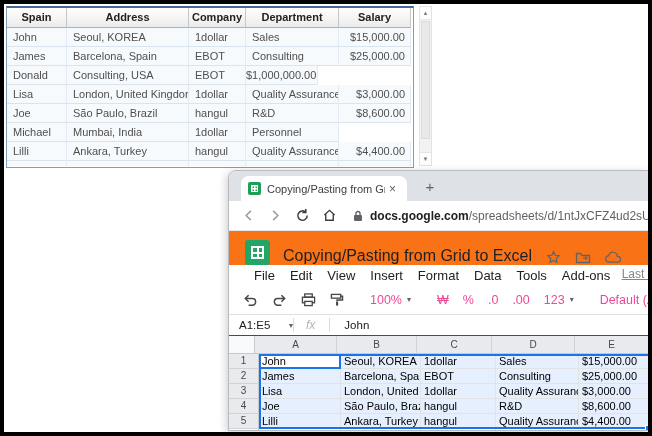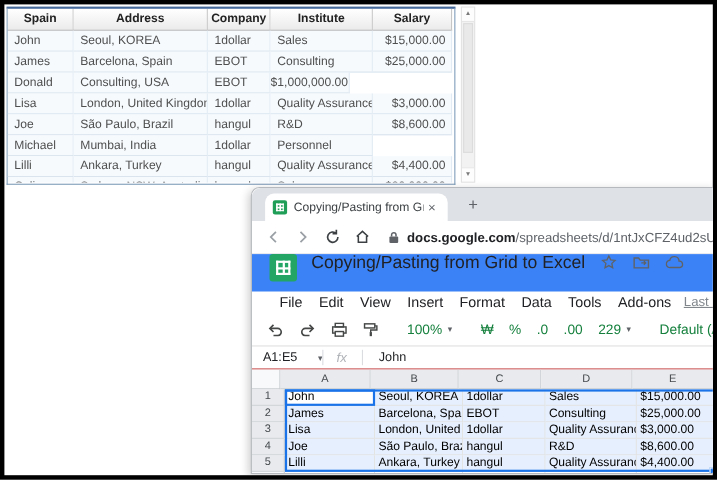--- a/index.html
+++ b/index.html
@@ -43,21 +43,21 @@
   .tab-close { font-size:12px; color:#5f6368; margin-left:4px; cursor:default; }
   .newtab { position:absolute; left:190px; bottom:3px; width:22px; height:22px; font-size:15px; color:#5f6368; text-align:center; line-height:21px; }
 
   .navbar { height:30px; background:#fff; display:flex; align-items:center; border-bottom:1px solid #e8eaed; }
   .nav-ic { color:#5f6368; font-size:15px; margin-left:12px; line-height:1; }
   .nav-ic svg { display:block; }
   .lock { margin-left:16px; }
   .url { font-size:12px; margin-left:7px; white-space:nowrap; overflow:hidden; color:#5f6368; }
   .url b { color:#202124; font-weight:bold; }
 
-  .doc-header { height:34px; display:flex; align-items:flex-start; background:#3b82f6; }
+  .doc-header { height:34px; display:flex; align-items:flex-end; background:#f97316; }
   .sheets-logo { width:25px; height:25px; margin-left:16px; background:#23a566; border-radius:3px; position:relative; flex:0 0 25px; }
   .sheets-logo:before { content:""; position:absolute; left:6px; top:6px; width:13px; height:13px;
       background:
         linear-gradient(#fff,#fff) 0 0/13px 2px no-repeat,
         linear-gradient(#fff,#fff) 0 100%/13px 2px no-repeat,
         linear-gradient(#fff,#fff) 0 0/2px 13px no-repeat,
         linear-gradient(#fff,#fff) 100% 0/2px 13px no-repeat,
         linear-gradient(#fff,#fff) 0 50%/13px 2px no-repeat,
         linear-gradient(#fff,#fff) 50% 0/2px 13px no-repeat; }
   .doc-title { font-size:16px; color:#202124; margin-left:13px; white-space:nowrap; }
@@ -66,21 +66,21 @@
 
   .menubar { height:20px; display:flex; align-items:center; padding-left:25px; position:relative; overflow:hidden; }
   .menu-item { font-size:13px; color:#202124; margin-right:15px; white-space:nowrap; }
   .last-edit { position:absolute; right:-12px; top:2px; font-size:12px; color:#80868b; text-decoration:underline; white-space:nowrap; }
 
   .toolbar { height:30px; display:flex; align-items:center; font-size:12px; color:#444746; border-bottom:1px solid #e0e0e0; overflow:hidden; }
   .tb { margin-left:14px; white-space:nowrap; display:flex; align-items:center; }
   .tb svg { display:block; }
   .tb-sep { width:1px; height:18px; background:#dadce0; margin-left:12px; }
   .caret { font-size:8px; color:#5f6368; margin-left:5px; }
-  .tb-text { font-size:12.5px; color:#15803d; }
+  .tb-text { font-size:12.5px; color:#ec4899; }
 
   .fxbar { height:21px; display:flex; align-items:center; border-bottom:1px solid #b91c1c; font-size:11.5px; color:#202124; }
   .namebox { width:64px; padding-left:10px; display:flex; align-items:center; justify-content:space-between; }
   .fx-sep { width:1px; height:14px; background:#dadce0; }
   .fx-label { font-style:italic; color:#b0b3b8; margin:0 14px 0 12px; font-size:12px; }
   .fx-value { margin-left:14px; }
 
   
   .sheet { position:relative; height:96px; background:#fff; overflow:hidden; }
   .sh-colhead { display:flex; height:18px; }
@@ -105,21 +105,21 @@
 <body>
 
 <div class="screen">
 
   <div class="grid-control">
     <div class="grid-table">
       <div class="t-head">
           <div class="t-hcell c0">Spain</div>
           <div class="t-hcell c1">Address</div>
           <div class="t-hcell c2">Company</div>
-          <div class="t-hcell c3">Institute</div>
+          <div class="t-hcell c3">Department</div>
           <div class="t-hcell c4">Salary</div>
         </div>
       <div>
           <div class="t-row">
             <div class="t-cell c0">John</div>
             <div class="t-cell c1">Seoul, KOREA</div>
             <div class="t-cell c2">1dollar</div>
             <div class="t-cell c3">Sales</div>
             <div class="t-cell c4">$15,000.00</div>
           </div>
@@ -281,21 +281,21 @@
       <span class="tb">
           <span class="tb-text">100%</span>
           <span class="caret">▾</span>
         </span>
       <span class="tb-sep"></span>
       <span class="tb tb-text">₩</span>
       <span class="tb tb-text">%</span>
       <span class="tb tb-text">.0</span>
       <span class="tb tb-text">.00</span>
       <span class="tb">
-          <span class="tb-text">229</span>
+          <span class="tb-text">123</span>
           <span class="caret">▾</span>
         </span>
       <span class="tb-sep"></span>
       <span class="tb">
           <span class="tb-text">Default (Ari…</span>
         </span>
       <span class="tb-sep"></span>
 
     </div>
 

